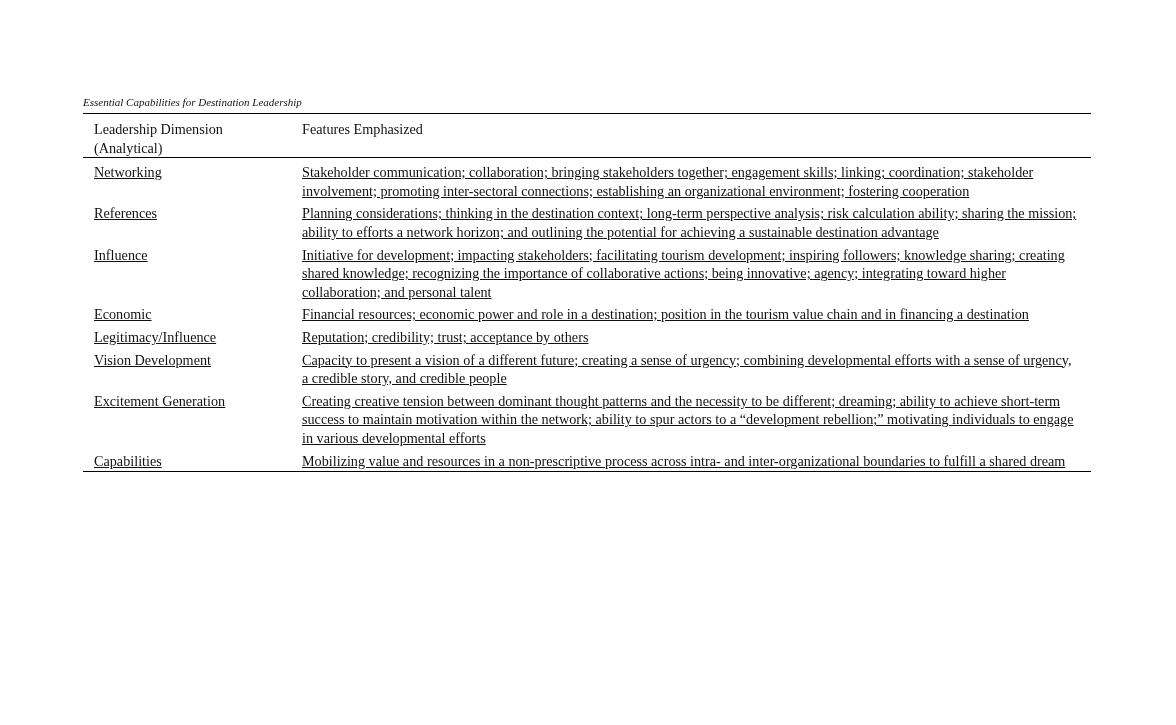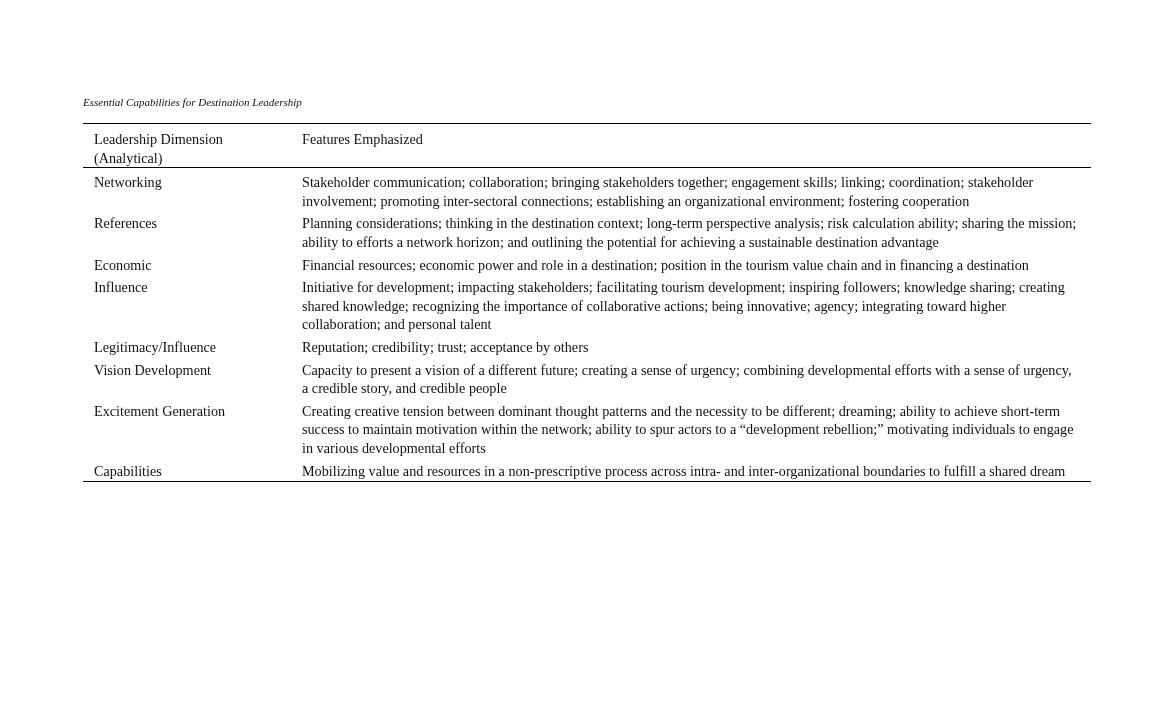--- a/index.html
+++ b/index.html
@@ -21,21 +21,21 @@
       top: 91px;
       font-style: italic;
       font-size: 11px;
       line-height: 22px;
       margin: 0;
       font-weight: normal;
     }
     table.cap-table {
       position: absolute;
       left: 83px;
-      top: 123px;
+      top: 113px;
       width: 1008px;
       border-collapse: collapse;
       font-size: 14.2px;
       line-height: 18.6px;
     }
     table.cap-table thead tr {
       border-top: 1.5px solid #000;
       border-bottom: 1.5px solid #000;
     }
     table.cap-table tbody tr:last-child {
@@ -44,20 +44,21 @@
     table.cap-table th {
       font-weight: normal;
       text-align: left;
       vertical-align: top;
       padding: 5px 10px 0px 11px;
     }
     table.cap-table td {
       text-align: left;
       vertical-align: top;
       padding: 3px 10px 1px 11px;
+      text-decoration: underline;
     }
     table.cap-table thead th {
       padding-top: 6px;
       padding-bottom: 0px;
     }
     table.cap-table tbody tr:first-child td {
       padding-top: 5px;
     }
     .col-dim { width: 187px; }
     .col-feat { width: auto; }
@@ -77,26 +78,26 @@
   <tbody>
     <tr>
       <td class="col-dim">Networking</td>
       <td class="col-feat">Stakeholder communication; collaboration; bringing stakeholders together; engagement skills; linking; coordination; stakeholder involvement; promoting inter-sectoral connections; establishing an organizational environment; fostering cooperation</td>
     </tr>
     <tr>
       <td class="col-dim">References</td>
       <td class="col-feat">Planning considerations; thinking in the destination context; long-term perspective analysis; risk calculation ability; sharing the mission; ability to efforts a network horizon; and outlining the potential for achieving a sustainable destination advantage</td>
     </tr>
     <tr>
+      <td class="col-dim">Influence</td>
+      <td class="col-feat">Initiative for development; impacting stakeholders; facilitating tourism development; inspiring followers; knowledge sharing; creating shared knowledge; recognizing the importance of collaborative actions; being innovative; agency; integrating toward higher collaboration; and personal talent</td>
+    </tr>
+    <tr>
       <td class="col-dim">Economic</td>
       <td class="col-feat">Financial resources; economic power and role in a destination; position in the tourism value chain and in financing a destination</td>
-    </tr>
-    <tr>
-      <td class="col-dim">Influence</td>
-      <td class="col-feat">Initiative for development; impacting stakeholders; facilitating tourism development; inspiring followers; knowledge sharing; creating shared knowledge; recognizing the importance of collaborative actions; being innovative; agency; integrating toward higher collaboration; and personal talent</td>
     </tr>
     <tr>
       <td class="col-dim">Legitimacy/Influence</td>
       <td class="col-feat">Reputation; credibility; trust; acceptance by others</td>
     </tr>
     <tr>
       <td class="col-dim">Vision Development</td>
       <td class="col-feat">Capacity to present a vision of a different future; creating a sense of urgency; combining developmental efforts with a sense of urgency, a credible story, and credible people</td>
     </tr>
     <tr>

